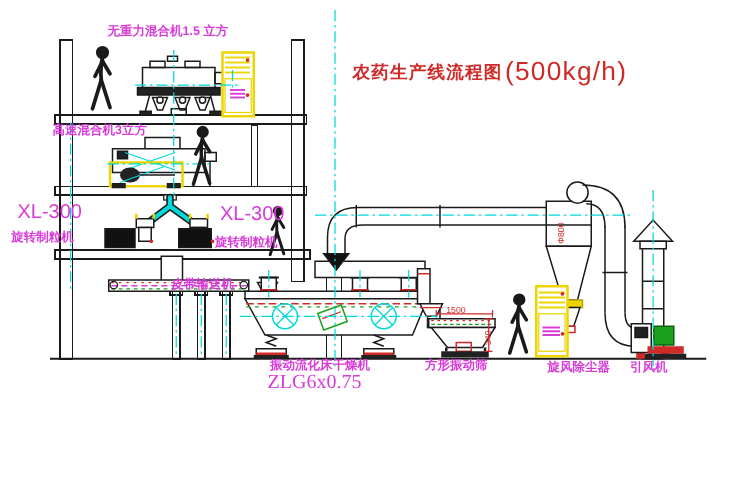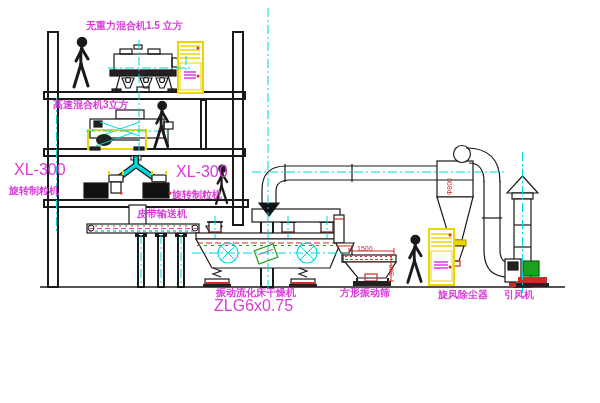--- a/index.html
+++ b/index.html
@@ -286,35 +286,37 @@
       </g>
   <g transform="translate(213,164) scale(0.78)">
         <use href="#person"></use>
       </g>
   <g transform="translate(404,234) scale(0.95)">
         <use href="#person"></use>
       </g>
 </svg>
 
 <div id="title-block">
+  <span class="cn">农药生产线流程图</span>
+  <span class="cap">(500kg/h)</span>
 </div>
 
 <div class="lbl magenta t10" style="left:86px;top:21px;">无重力混合机1.5 立方</div>
-<div class="lbl magenta t10" style="left:53px;top:100px;">高速混合机3立方</div>
+<div class="lbl magenta t10" style="left:42px;top:100px;">高速混合机3立方</div>
 
 <div class="lbl magenta t16" style="left:14px;top:162px;">XL-300</div>
 <div class="lbl magenta t10" style="left:9px;top:186px;">旋转制粒机</div>
 
 <div class="lbl magenta t16" style="left:176px;top:164px;">XL-300</div>
 <div class="lbl magenta t10" style="left:172px;top:190px;">旋转制粒机</div>
 
-<div class="lbl magenta t10" style="left:137px;top:209px;">皮带输送机</div>
+<div class="lbl magenta t10" style="left:137px;top:223px;">皮带输送机</div>
 
 <div class="lbl magenta t10" style="left:216px;top:288px;">振动流化床干燥机</div>
-<div class="lbl magenta t16" style="left:214px;top:298px;">ZLG6x0.75</div>
+<div class="lbl magenta t16" style="left:214px;top:298px;font-family:Liberation Serif, serif;">ZLG6x0.75</div>
 
 <div class="lbl magenta t10" style="left:340px;top:288px;text-align:right;">方形振动筛</div>
 
 <div class="lbl magenta t10" style="left:438px;top:290px;text-align:center;">旋风除尘器</div>
 <div class="lbl magenta t10" style="left:504px;top:290px;">引风机</div>
 
 <div class="lbl dim" style="left:357px;top:245px;">1500</div>
 <div class="lbl dim vert" style="left:388px;top:276px;">340</div>
 <div class="lbl dim vert" style="left:446px;top:195px;">Ф800</div>
 

